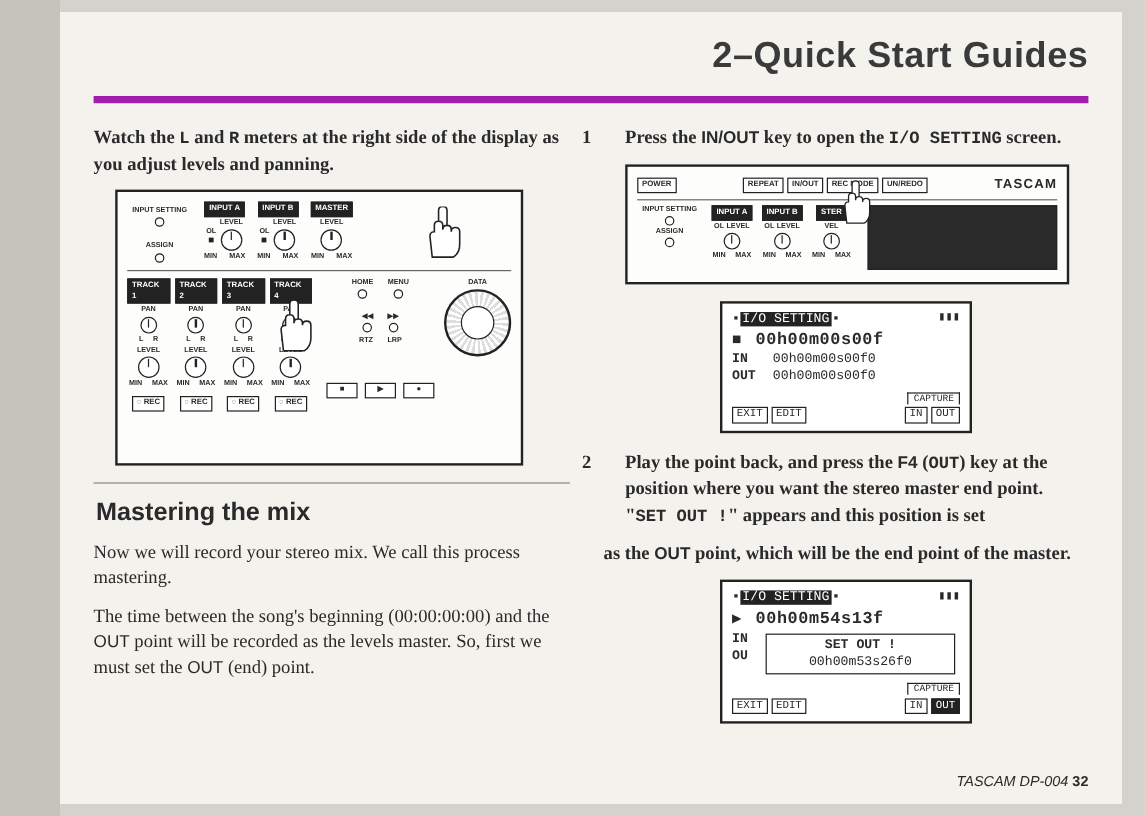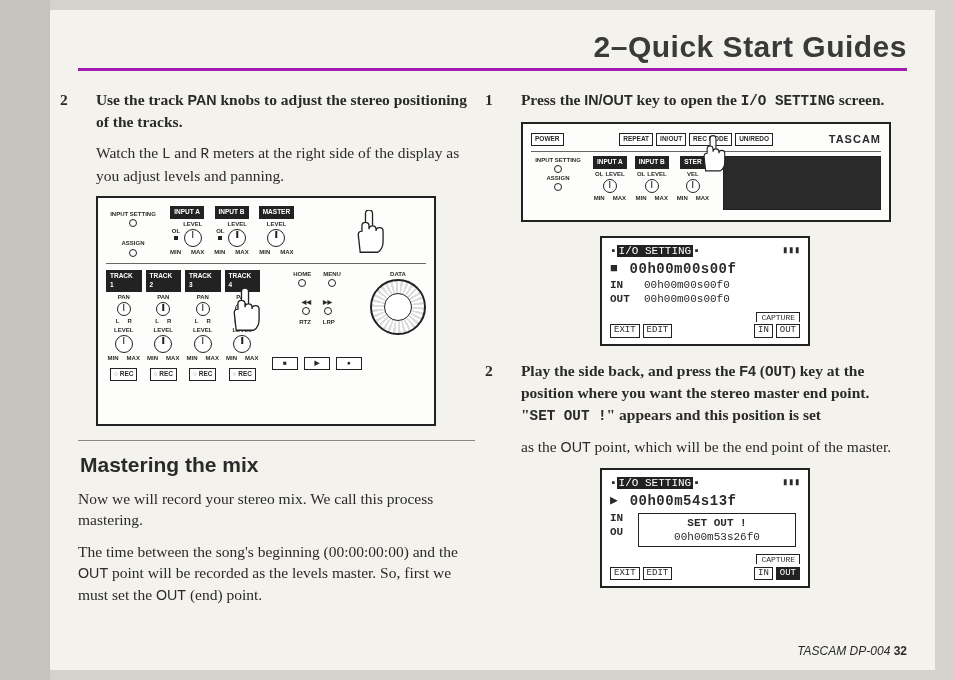--- a/index.html
+++ b/index.html
@@ -20,40 +20,40 @@
     background: #f4f2ed;
     padding: 20px 28px 14px 28px;
   }
   .gray-stripe {
     position: absolute;
     left: 0; top: 0; bottom: 0; width: 50px;
     background: #c6c3bd;
   }
   .header {
     text-align: right;
-    border-bottom: 3px solid #a21caf;
-    padding-bottom: 4px;
+    border-bottom: 6px solid #a21caf;
+    padding-bottom: 16px;
     margin-bottom: 18px;
   }
   .header h1 {
     font-family: 'Trebuchet MS', Arial, sans-serif;
     font-weight: 700;
     font-size: 30px;
     color: #3a3a3a;
     letter-spacing: 0.5px;
   }
   .columns {
     display: flex;
     gap: 28px;
   }
   .col { flex: 1; font-size: 15.5px; line-height: 1.38; }
   .col p { margin-bottom: 10px; }
   .step-num { font-weight: bold; display: inline-block; width: 14px; }
   .step { margin-left: 18px; text-indent: -18px; font-weight: bold; }
-  .step-body { margin-left: 18px; font-weight: normal; }
+  .step-body { font-weight: bold; }
   .mono { font-family: 'Courier New', monospace; font-size: 0.92em; }
   .sans { font-family: Arial, Helvetica, sans-serif; font-size: 0.92em; }
   hr.sep { border: none; border-top: 1px solid #888; margin: 14px 0 10px; }
   h2.section {
     font-family: 'Trebuchet MS', Arial, sans-serif;
     font-weight: 600;
     font-size: 21px;
     margin: 6px 0 8px 2px;
   }
   .body-text { font-weight: normal; margin-left: 0; text-indent: 0; }
@@ -149,24 +149,20 @@
 <div class="gray-stripe"></div>
 <div class="page">
 
   <div class="header">
     <h1>2–Quick Start Guides</h1>
   </div>
 
   <div class="columns">
 
     <div class="col">
-      <p class="step">
-        <span class="step-num">2</span>
-        <span>Use the track </span><span class="sans">PAN</span><span> knobs to adjust the stereo positioning of the tracks.</span>
-      </p>
       <p class="step-body">
         <span>Watch the </span><span class="mono">L</span><span> and </span><span class="mono">R</span><span> meters at the right side of the display as you adjust levels and panning.</span>
       </p>
 
       <div class="device-fig fig1">
 
         <div class="row" style="gap:10px; align-items:flex-end;">
           <div class="col-block" style="width:54px;">
             <div class="lbl">INPUT SETTING</div>
             <div class="tiny-btn"></div>
@@ -434,21 +430,21 @@
           <span class="bb">EXIT</span>
           <span class="bb">EDIT</span>
           <span style="flex:1;"></span>
           <span class="bb">IN</span>
           <span class="bb">OUT</span>
         </div>
       </div>
 
       <p class="step">
         <span class="step-num">2</span>
-        <span>Play the side back, and press the </span><span class="sans">F4</span><span> (</span><span class="mono">OUT</span><span>)</span><span> key at the position where you want the stereo master end point. "</span><span class="mono">SET OUT !</span><span>" appears and this position is set</span>
+        <span>Play the point back, and press the </span><span class="sans">F4</span><span> (</span><span class="mono">OUT</span><span>)</span><span> key at the position where you want the stereo master end point. "</span><span class="mono">SET OUT !</span><span>" appears and this position is set</span>
       </p>
       <p class="step-body">
         <span>as the </span><span class="sans">OUT</span><span> point, which will be the end point of the master.</span>
       </p>
 
       <div class="lcd">
         <span class="batt">▮▮▮</span>
         <div class="title-bar"><span>▪</span><span class="inv">I/O SETTING</span><span>▪</span></div>
         <div class="row">
             <span style="font-size:13px;">▶&nbsp;</span>

